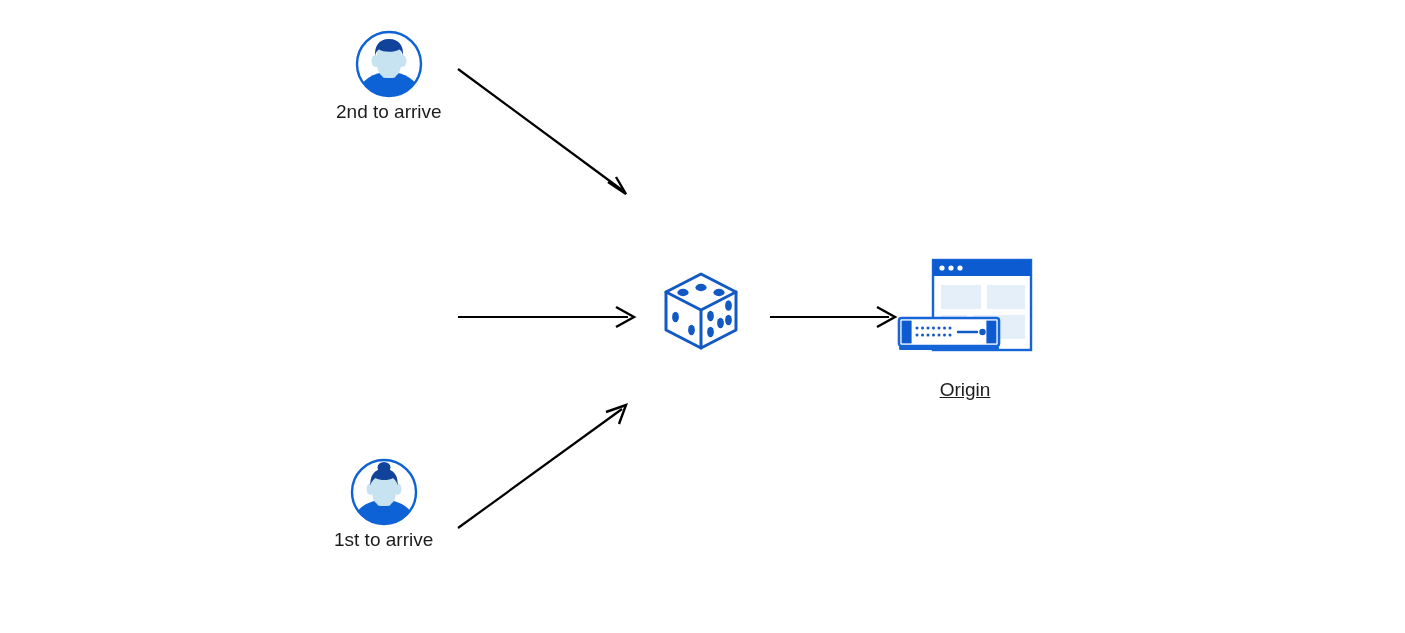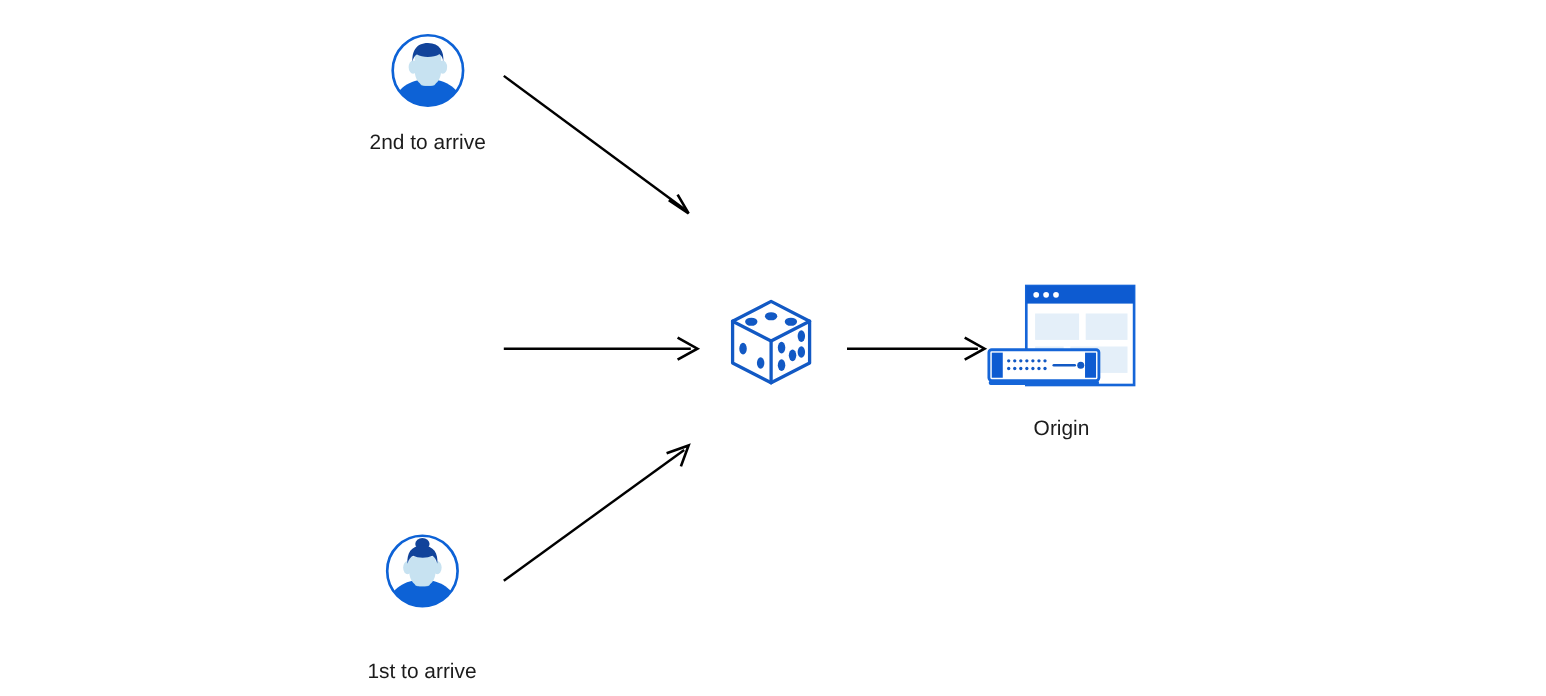--- a/index.html
+++ b/index.html
@@ -27,24 +27,24 @@
   }
   .node-label {
     font-size: 19px;
     line-height: 23px;
     color: #1c1c1c;
     text-align: center;
     white-space: nowrap;
     font-weight: 400;
   }
   .avatar-wrap { width: 72px; height: 72px; }
-  .avatar-label { margin-top: 18px; }
+  .avatar-label { }
   .dice-wrap { width: 86px; height: 86px; }
   .origin-wrap { width: 136px; height: 104px; }
-  .origin-label { margin-top: 16px; }
+  .origin-label { margin-top: 16px; text-decoration: underline; }
   .arrow-layer {
     position: absolute;
     left: 0; top: 0;
     width: 1405px;
     height: 633px;
     pointer-events: none;
   }
 </style>
 </head>
 <body>
@@ -97,21 +97,21 @@
           <path d="M 36 11 C 25 11 21.5 19 22 28 C 22.6 25 24 22.6 26 21.6
                    C 31 24.6 41 24.6 46.5 21.4 C 48.6 22.8 49.6 25 50 28
                    C 50.8 19 47 11 36 11 Z" fill="#11439a"></path>
         </g>
       </svg>
     </div>
     <div class="node-label avatar-label">2nd to arrive</div>
   </div>
 
 
-  <div class="node" style="left:334px; top:483px;gap:26px;">
+  <div class="node" style="left:334px; top:456px;">
     <div class="avatar-wrap">
       <svg viewBox="0 0 72 72" width="72" height="72">
         <defs>
           <clipPath id="clipC">
               <circle cx="36" cy="36" r="32"></circle>
             </clipPath>
         </defs>
         <circle cx="36" cy="36" r="32" fill="#ffffff" stroke="#0d62d6" stroke-width="2.4"></circle>
         <g clip-path="url(#clipC)">
           <path d="M 36 44 C 16 44 4 56 2 74 L 70 74 C 68 56 56 44 36 44 Z" fill="#0d62d6"></path>

